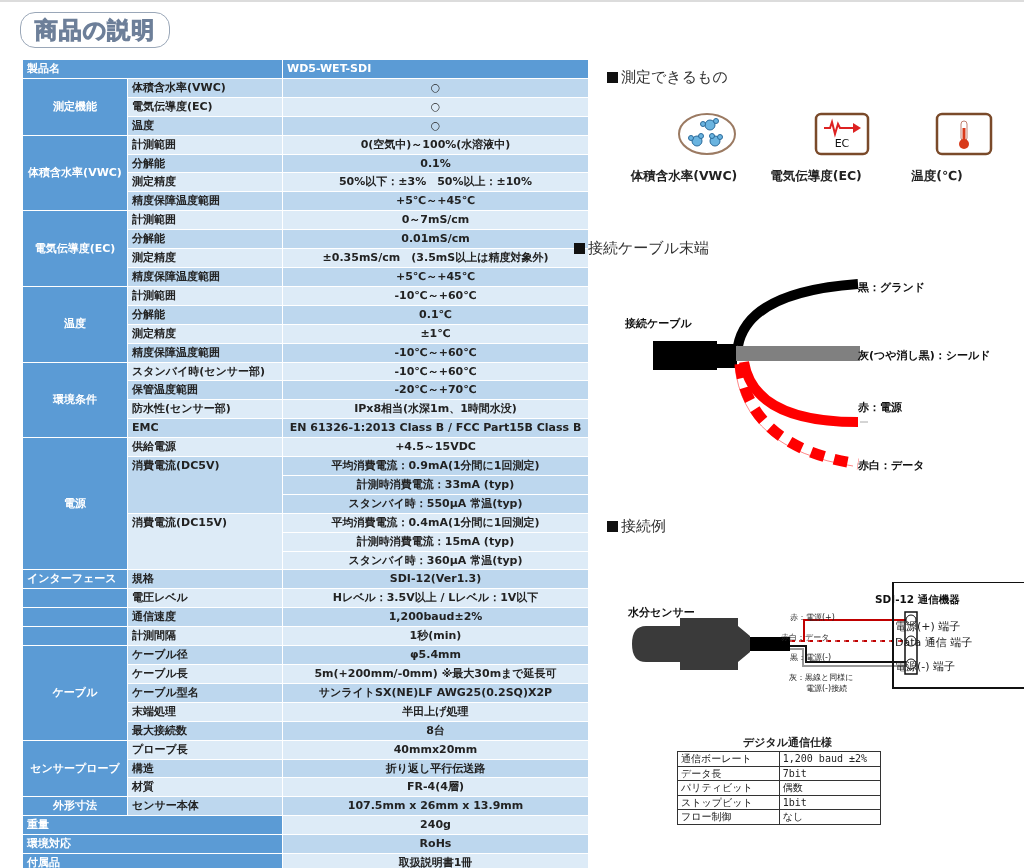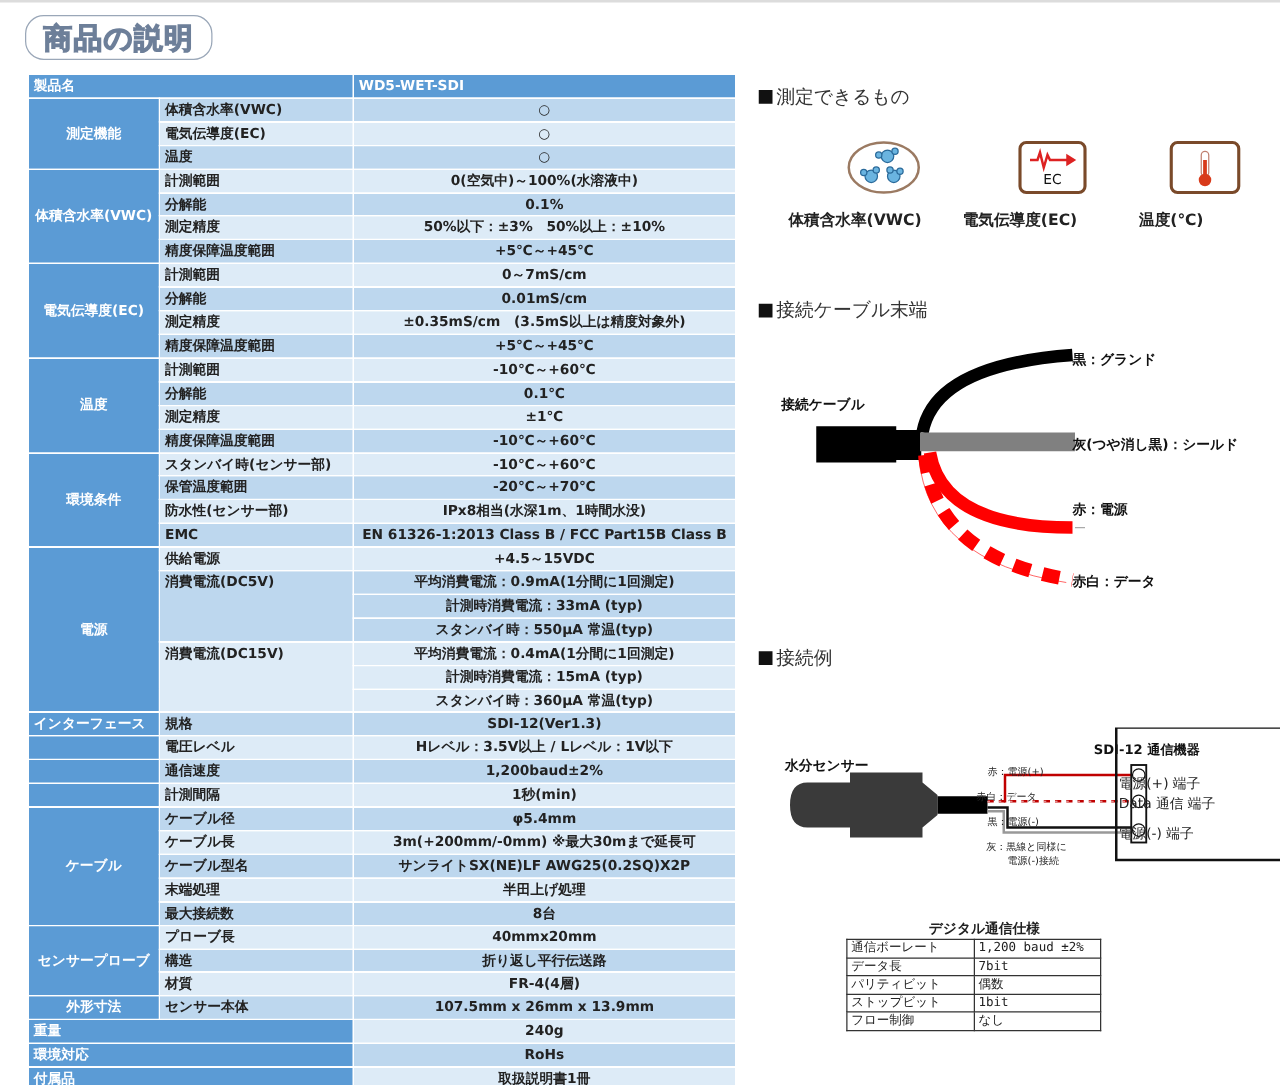--- a/index.html
+++ b/index.html
@@ -193,21 +193,21 @@
         <td class="item">計測間隔</td>
         <td class="val">1秒(min)</td>
       </tr>
       <tr class="a">
         <td class="cat" rowspan="5">ケーブル</td>
         <td class="item">ケーブル径</td>
         <td class="val">φ5.4mm</td>
       </tr>
       <tr class="b">
         <td class="item">ケーブル長</td>
-        <td class="val">3m(+200mm/-0mm) ※最大30mまで延長可</td>
+        <td class="val">5m(+200mm/-0mm) ※最大30mまで延長可</td>
       </tr>
       <tr class="a">
         <td class="item">ケーブル型名</td>
         <td class="val">サンライトSX(NE)LF AWG25(0.2SQ)X2P</td>
       </tr>
       <tr class="b">
         <td class="item">末端処理</td>
         <td class="val">半田上げ処理</td>
       </tr>
       <tr class="a">
@@ -281,21 +281,21 @@
     <rect x="26" y="9" width="6" height="20" rx="3" fill="#fff" stroke="#c08070" stroke-width="1"></rect>
     <rect x="27.5" y="16" width="3" height="14" fill="#d83a1a"></rect>
     <circle cx="29" cy="32" r="5" fill="#d83a1a"></circle>
   </svg>
 </div>
 
 <div class="icon-label" style="left:622px; top:166px; width:124px;">体積含水率(VWC)</div>
 <div class="icon-label" style="left:760px; top:166px; width:112px;">電気伝導度(EC)</div>
 <div class="icon-label" style="left:892px; top:166px; width:90px;">温度(℃)</div>
 
-<div class="sec-head" style="left:607px; top:237px;text-align:center;">
+<div class="sec-head" style="left:574px; top:237px;text-align:center;">
   <span class="sq"></span><span>接続ケーブル末端</span>
 </div>
 
 <div class="icon-box" style="left:600px; top:270px;">
   <svg width="240" height="210" viewBox="0 0 240 210">
     <rect x="25" y="69" width="64" height="29" fill="#000"></rect>
     <rect x="85" y="72" width="24" height="24" fill="#000"></rect>
     <path d="M110 74 Q120 20 230 12" fill="none" stroke="#000" stroke-width="10"></path>
     <rect x="108" y="74" width="124" height="15" fill="#808080"></rect>
     <path d="M116 90 Q126 150 230 150" fill="none" stroke="#ff0000" stroke-width="10"></path>

